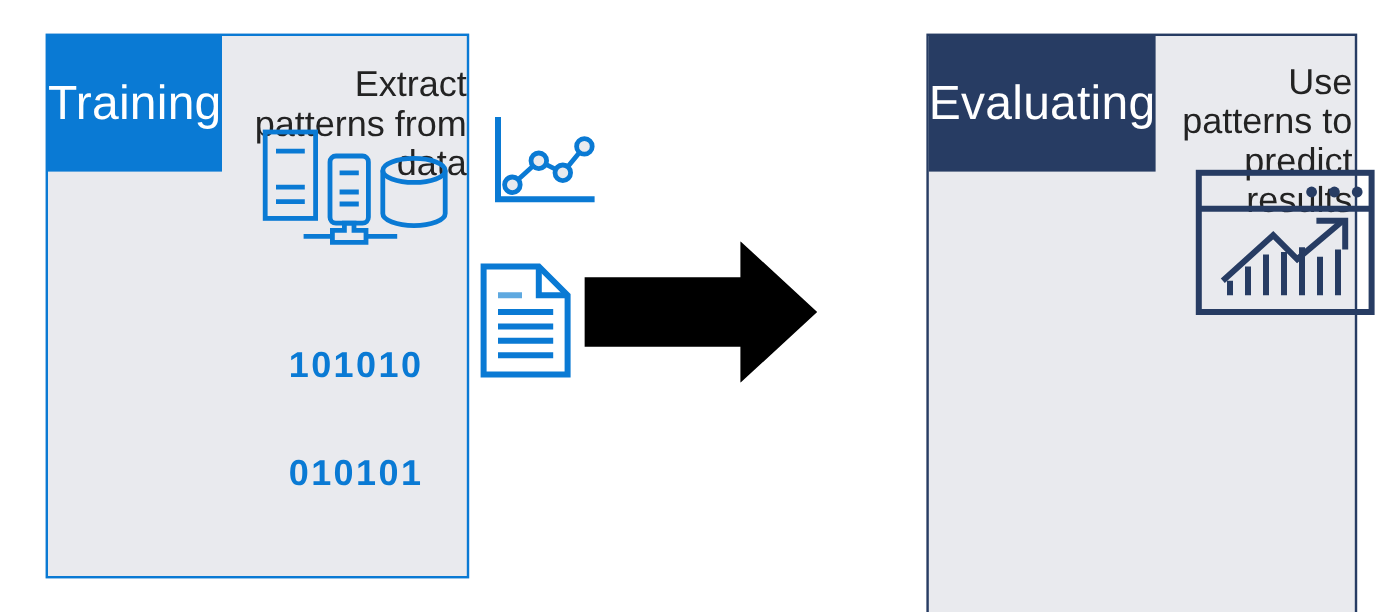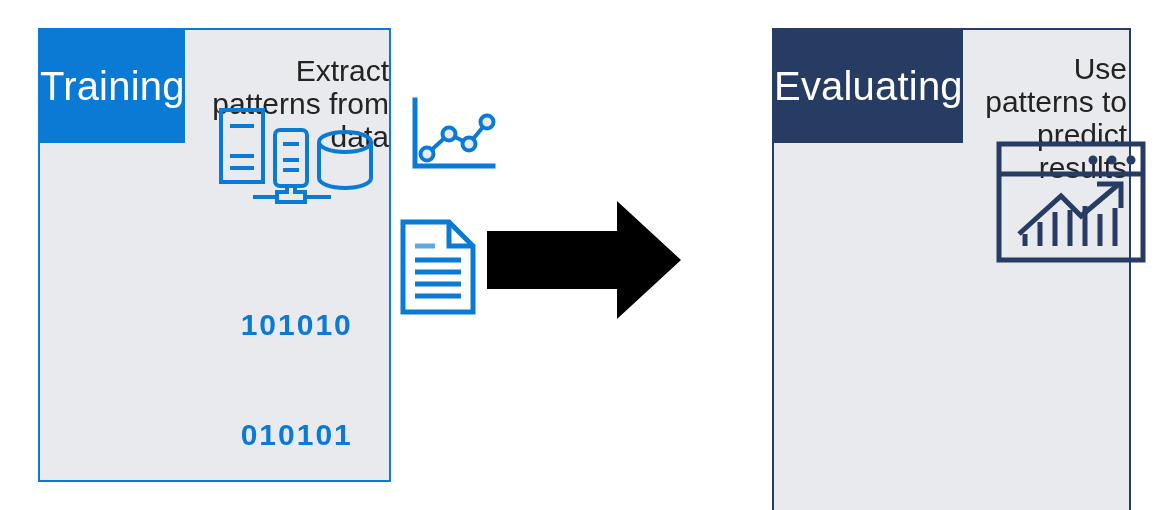--- a/index.html
+++ b/index.html
@@ -95,21 +95,21 @@
   
   .binary-block {
     color: #0a7ad4;
     font-family: "Liberation Sans", sans-serif;
     font-size: 30px;
     font-weight: 700;
     line-height: 30px;
     letter-spacing: 2px;
     white-space: pre;
   }
-  .binary-row { display: block; margin-top: 20px; }
+  .binary-row { display: block; }
 
   
   .arrow-wrap {
     position: absolute;
     left: 487px;
     top: 201px;
     width: 194px;
     height: 118px;
   }
 </style>

